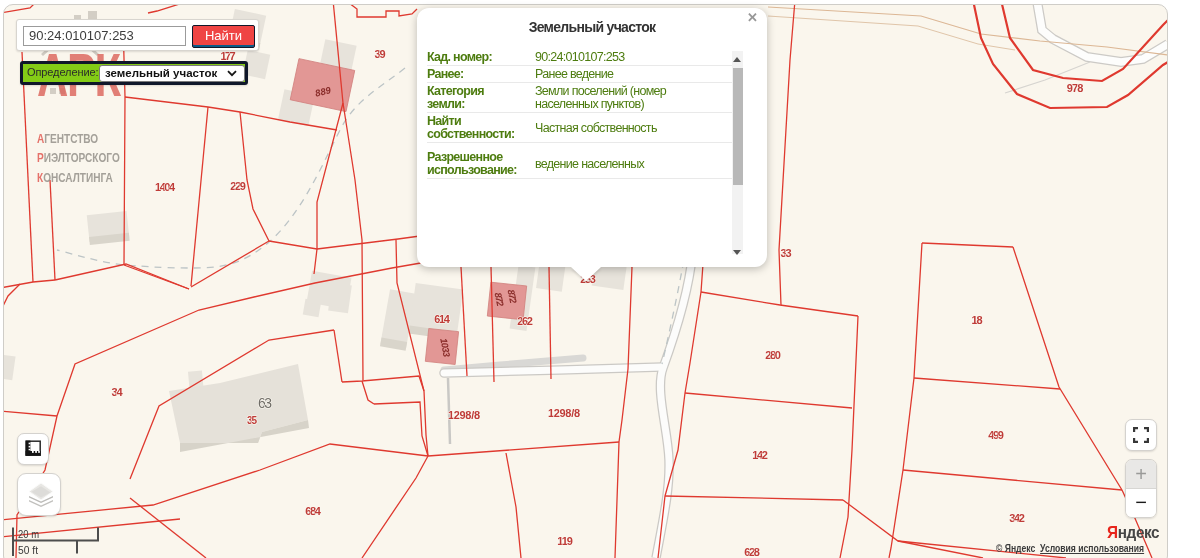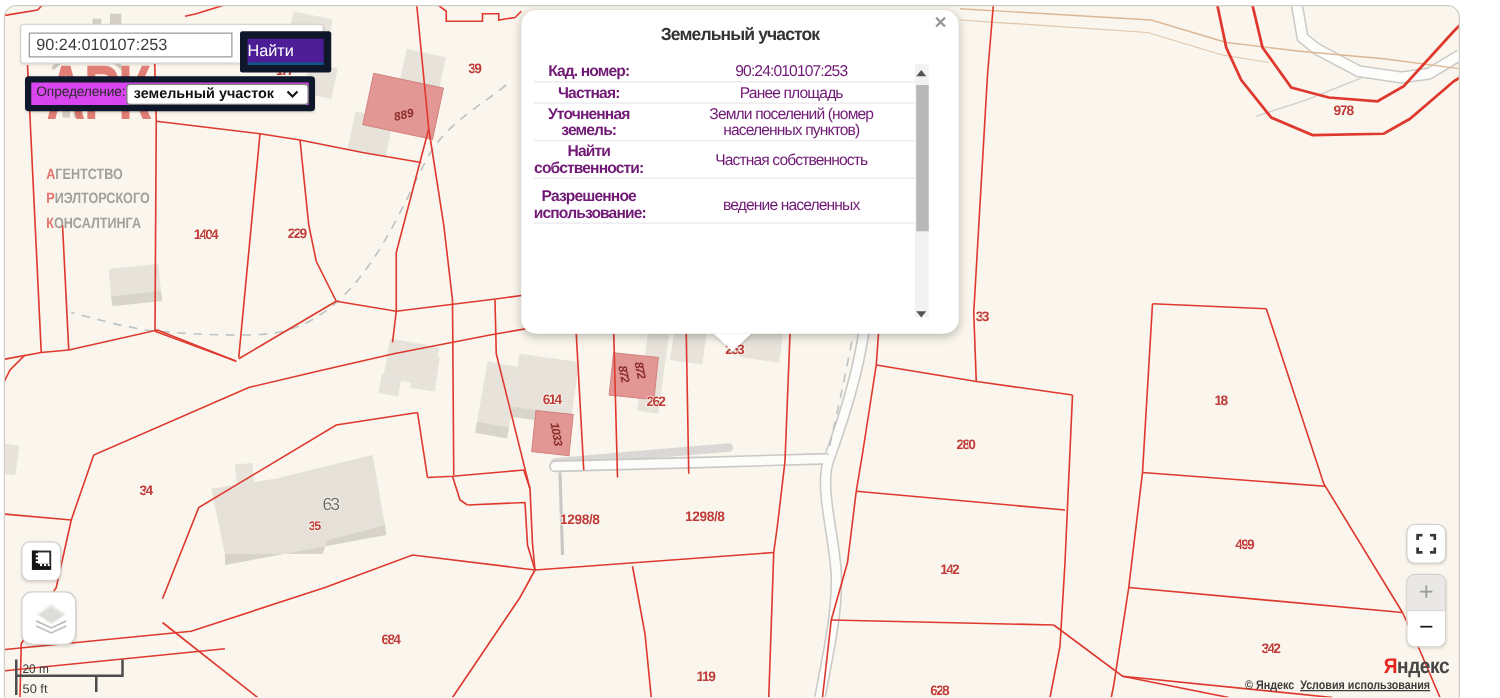--- a/index.html
+++ b/index.html
@@ -7,33 +7,33 @@
   #map{position:absolute;left:3px;top:4px;width:1163px;height:560px;background:#faf6ed;border:1px solid #cfcdc8;border-radius:10px;overflow:hidden;}
   #vec{position:absolute;left:-4px;top:-5px;}
   
   #wm{position:absolute;left:0;top:0;width:200px;height:200px;pointer-events:none;text-decoration:underline;}
   #wm-ark{position:absolute;left:33px;top:39px;font-size:62px;line-height:62px;font-weight:bold;letter-spacing:-2px;color:rgba(219,98,88,0.8);transform:scaleX(0.70);transform-origin:0 0;}
   .wm-t{position:absolute;left:33px;font-size:12px;font-weight:bold;color:rgba(148,144,138,0.85);transform:scaleX(0.84);transform-origin:0 0;}
   .wm-t span{color:rgba(224,80,72,0.8);}
   
   #search{position:absolute;left:16px;top:19px;width:241px;height:30px;background:#fff;border:1px solid #d8d5cf;border-radius:3px;box-shadow:0 1px 2px rgba(0,0,0,0.12);}
   #inp{position:absolute;left:6px;top:6px;width:156px;height:18px;border:1px solid #9b9b9b;background:#fff;font-size:13px;color:#3c3c3c;padding-left:5px;line-height:18px;}
-  #btn{position:absolute;left:175px;top:5px;width:61px;height:21px;background:#4c1d95;border:6px solid #0f172a;color:#fff;font-size:13px;line-height:20px;border-radius:2px;box-shadow:inset 0 -2px 0 #0a5a88;}
-  
-  #selbox{position:absolute;left:20px;top:61px;width:222px;height:18px;background:#d946ef;border:5px solid #0f172a;border-radius:3px;box-shadow:0 1px 2px rgba(0,0,0,0.12);}
+  #btn{position:absolute;left:175px;top:5px;width:61px;height:21px;background:#ef4444;border:1px solid #0f172a;color:#fff;font-size:13px;text-align:center;line-height:20px;border-radius:2px;box-shadow:inset 0 -2px 0 #0a5a88;}
+  
+  #selbox{position:absolute;left:20px;top:61px;width:222px;height:18px;background:#84cc16;border:3px solid #0f172a;border-radius:3px;box-shadow:0 1px 2px rgba(0,0,0,0.12);}
   #sel-label{position:absolute;left:4px;top:2px;font-size:11px;letter-spacing:-0.1px;color:#2b2b2b;}
   #sel{position:absolute;left:76px;top:1px;width:144px;height:15px;background:#fff;border:1px solid #7a7a7a;border-radius:3px;font-size:11.5px;font-weight:bold;color:#111;}
   #sel span{position:absolute;left:5px;top:0px;line-height:15px;}
   
   #popup{position:absolute;left:417px;top:8px;width:350px;height:259px;background:#fff;border-radius:12px;box-shadow:0 2px 8px rgba(0,0,0,0.25);}
   #pop-close{position:absolute;right:9px;top:2px;font-size:13px;color:#989898;font-weight:bold;}
   #pop-title{position:absolute;left:0;top:11px;width:100%;text-align:center;font-size:14px;letter-spacing:-0.7px;font-weight:bold;color:#333;}
   #pop-body{position:absolute;left:10px;top:41px;width:312px;height:205px;overflow:hidden;}
   #pop-table{border-collapse:collapse;width:312px;table-layout:fixed;}
-  #pop-table td{box-sizing:border-box;font-size:12.5px;letter-spacing:-0.7px;color:#701a75;border-bottom:1px solid #e9e9e9;padding:2px 0 1px 0;vertical-align:middle;line-height:13px;text-align:center;}
+  #pop-table td{box-sizing:border-box;font-size:12.5px;letter-spacing:-0.7px;color:#4d7c0f;border-bottom:1px solid #e9e9e9;padding:2px 0 1px 0;vertical-align:middle;line-height:13px;}
   #pop-table td.pl{font-weight:bold;width:108px;padding-right:20px !important;}
   #pop-table td.pv{width:204px;padding-right:8px !important;}
   
   #sb{position:absolute;right:24px;top:43px;width:11px;height:203px;background:#f2f2f2;}
   #sb-up{position:absolute;left:0;top:0;width:11px;height:11px;}
   #sb-dn{position:absolute;left:0;bottom:0;width:11px;height:11px;}
   #sb-thumb{position:absolute;left:0.5px;top:17px;width:10px;height:117px;background:#b8b8b8;}
   #pop-tail{position:absolute;left:154px;top:259px;width:0;height:0;border-left:15px solid transparent;border-right:15px solid transparent;border-top:14px solid #fff;filter:drop-shadow(0 2px 1px rgba(0,0,0,0.12));}
   
   .cbtn{position:absolute;background:#fff;border:1px solid #d4d2ce;box-shadow:0 1px 2px rgba(0,0,0,0.12);}
@@ -253,25 +253,25 @@
   <div id="pop-close">✕</div>
   <div id="pop-title">Земельный участок</div>
   <div id="pop-body">
     <table id="pop-table">
       <tbody>
           <tr>
             <td class="pl">Кад. номер:</td>
             <td class="pv">90:24:010107:253</td>
           </tr>
       <tr>
-            <td class="pl">Частная:</td>
-            <td class="pv">Ранее площадь</td>
+            <td class="pl">Ранее:</td>
+            <td class="pv">Ранее ведение</td>
           </tr>
       <tr>
-            <td class="pl">Уточненная земель:</td>
+            <td class="pl">Категория земли:</td>
             <td class="pv">Земли поселений (номер населенных пунктов)</td>
           </tr>
       <tr>
             <td class="pl">Найти собственности:</td>
             <td class="pv">Частная собственность</td>
           </tr>
       <tr>
             <td class="pl">Разрешенное использование:</td>
             <td class="pv">ведение населенных</td>
           </tr>

